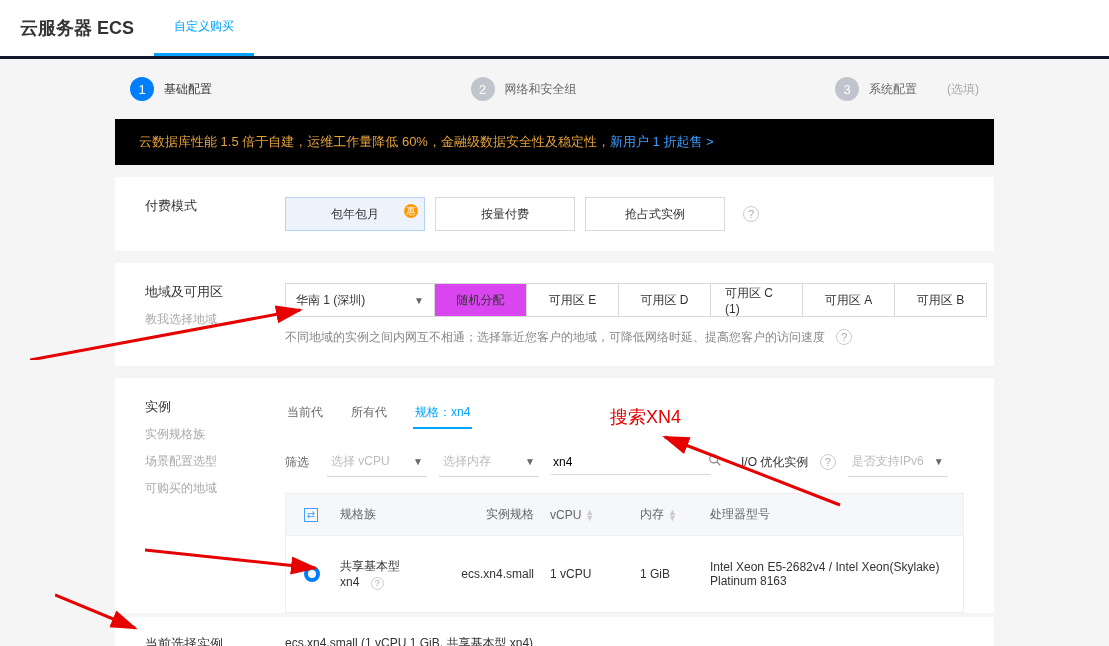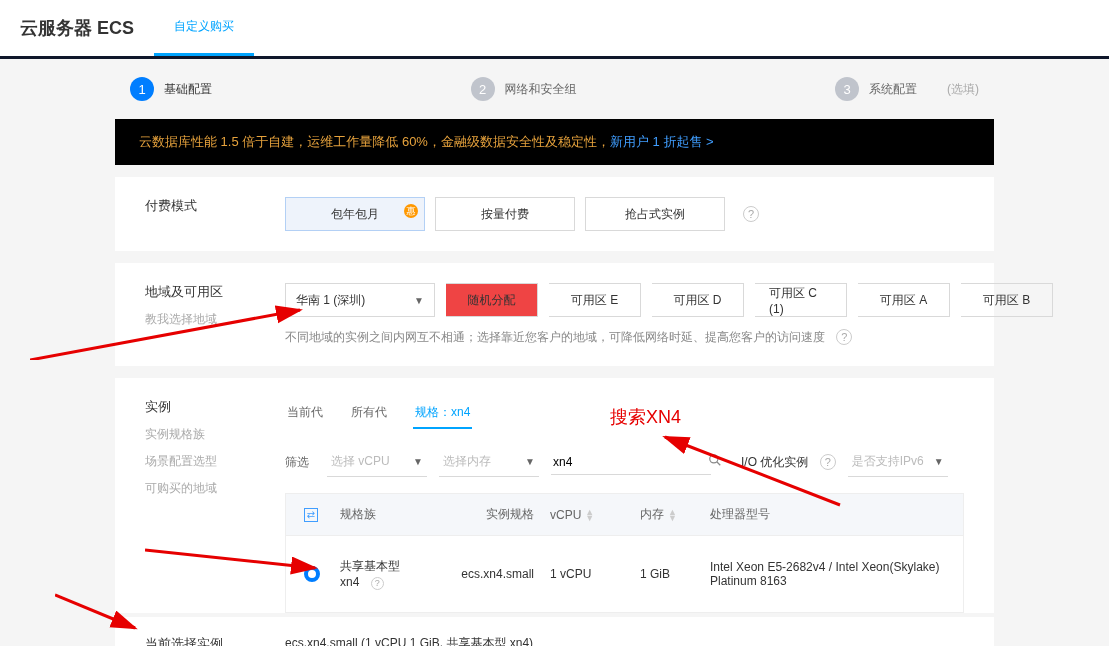--- a/index.html
+++ b/index.html
@@ -20,24 +20,24 @@
 .section { background: #fff; margin-top: 12px; padding: 20px 30px; display: flex; }
 .section-label { width: 140px; flex-shrink: 0; }
 .section-label .main-label { font-size: 13px; color: #333; }
 .section-label .sub-label { font-size: 12px; color: #aaa; margin-top: 10px; display: block; }
 .section-body { flex: 1; }
 .seg-group { display: flex; gap: 10px; align-items: center; }
 .seg-btn { border: 1px solid #d9d9d9; background: #fff; padding: 8px 20px; height: 34px; display: flex; align-items: center; cursor: pointer; font-size: 12px; min-width: 140px; justify-content: center; position: relative; }
 .seg-btn.active { background: #eef3fb; border-color: #b3d0f5; }
 .badge-icon { position: absolute; right: 6px; top: 6px; width: 14px; height: 14px; border-radius: 50%; background: #ff9800; color: #fff; font-size: 9px; display: flex; align-items: center; justify-content: center; }
 .help-icon { display: inline-flex; width: 16px; height: 16px; border: 1px solid #ccc; border-radius: 50%; color: #aaa; align-items: center; justify-content: center; font-size: 11px; margin-left: 8px; cursor: pointer; }
-.region-row { display: flex; gap: 11px; align-items: flex-start; }
+.region-row { display: flex; gap: 0; align-items: flex-start; }
 .region-select { border: 1px solid #d9d9d9; height: 34px; padding: 0 10px; display: flex; align-items: center; justify-content: space-between; min-width: 150px; cursor: pointer; }
 .zone-btn { border: 1px solid #d9d9d9; border-left: none; height: 34px; padding: 0 14px; display: flex; align-items: center; cursor: pointer; font-size: 12px; min-width: 92px; justify-content: center; }
-.zone-btn.active { background: #ef4444; }
+.zone-btn.active { background: #d946ef; }
 .hint-text { color: #888; margin-top: 12px; font-size: 12px; }
 .instance-tabs { display: flex; gap: 24px; margin-bottom: 18px; }
 .inst-tab { padding: 6px 2px; cursor: pointer; color: #666; }
 .inst-tab.active { color: #00a4ff; border-bottom: 2px solid #00a4ff; }
 .filter-row { display: flex; align-items: center; gap: 12px; }
 .filter-label { color: #666; margin-right: 6px; }
 .filter-select { border: none; border-bottom: 1px solid #d9d9d9; padding: 6px 4px; min-width: 100px; display: flex; justify-content: space-between; align-items: center; color: #bbb; cursor: pointer; font-size: 12px; }
 .filter-input-wrap { display: flex; align-items: center; border-bottom: 1px solid #d9d9d9; padding: 4px 2px; width: 160px; }
 .filter-input { border: none; outline: none; font-size: 12px; flex: 1; }
 .search-ico { color: #888; cursor: pointer; }

